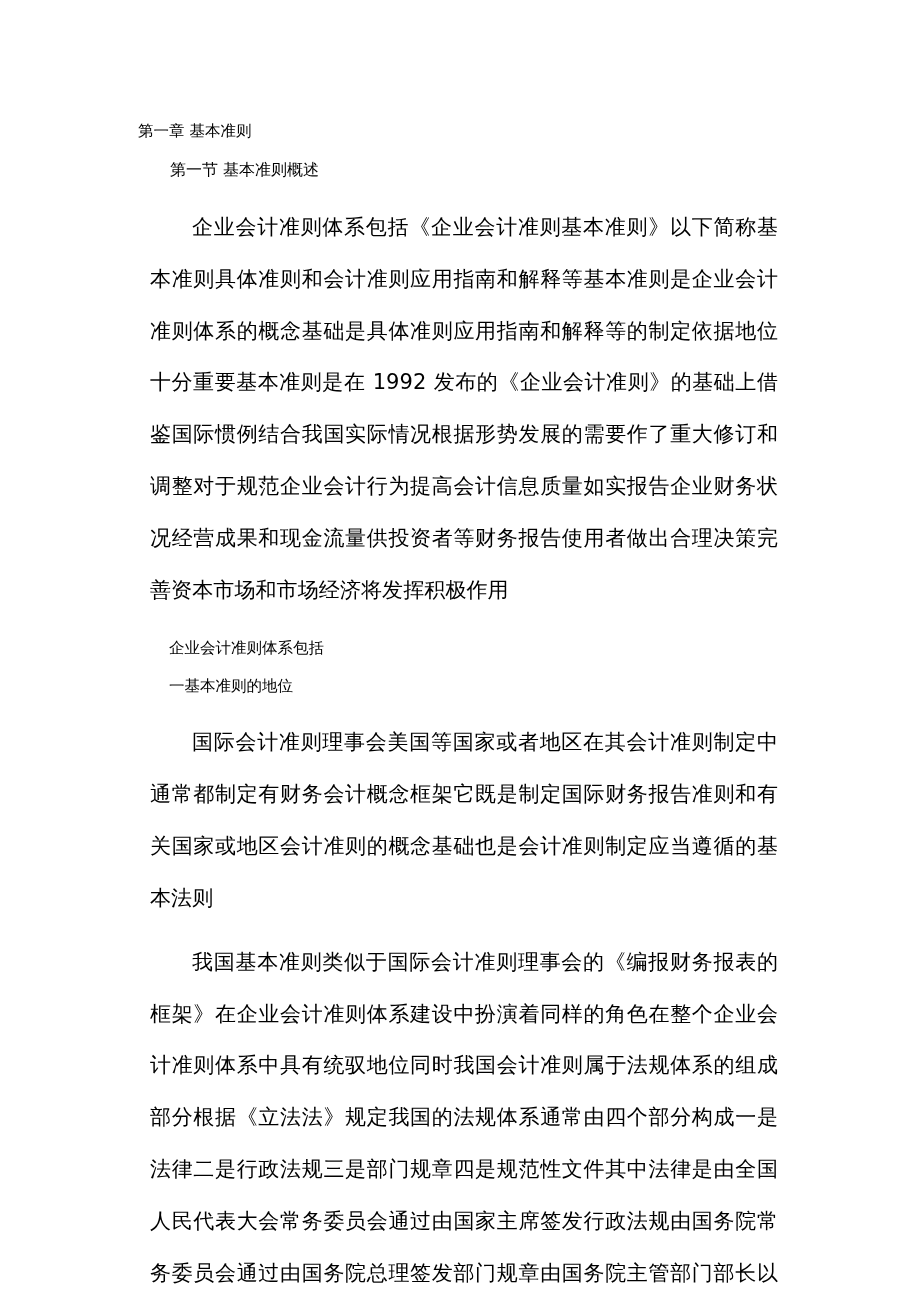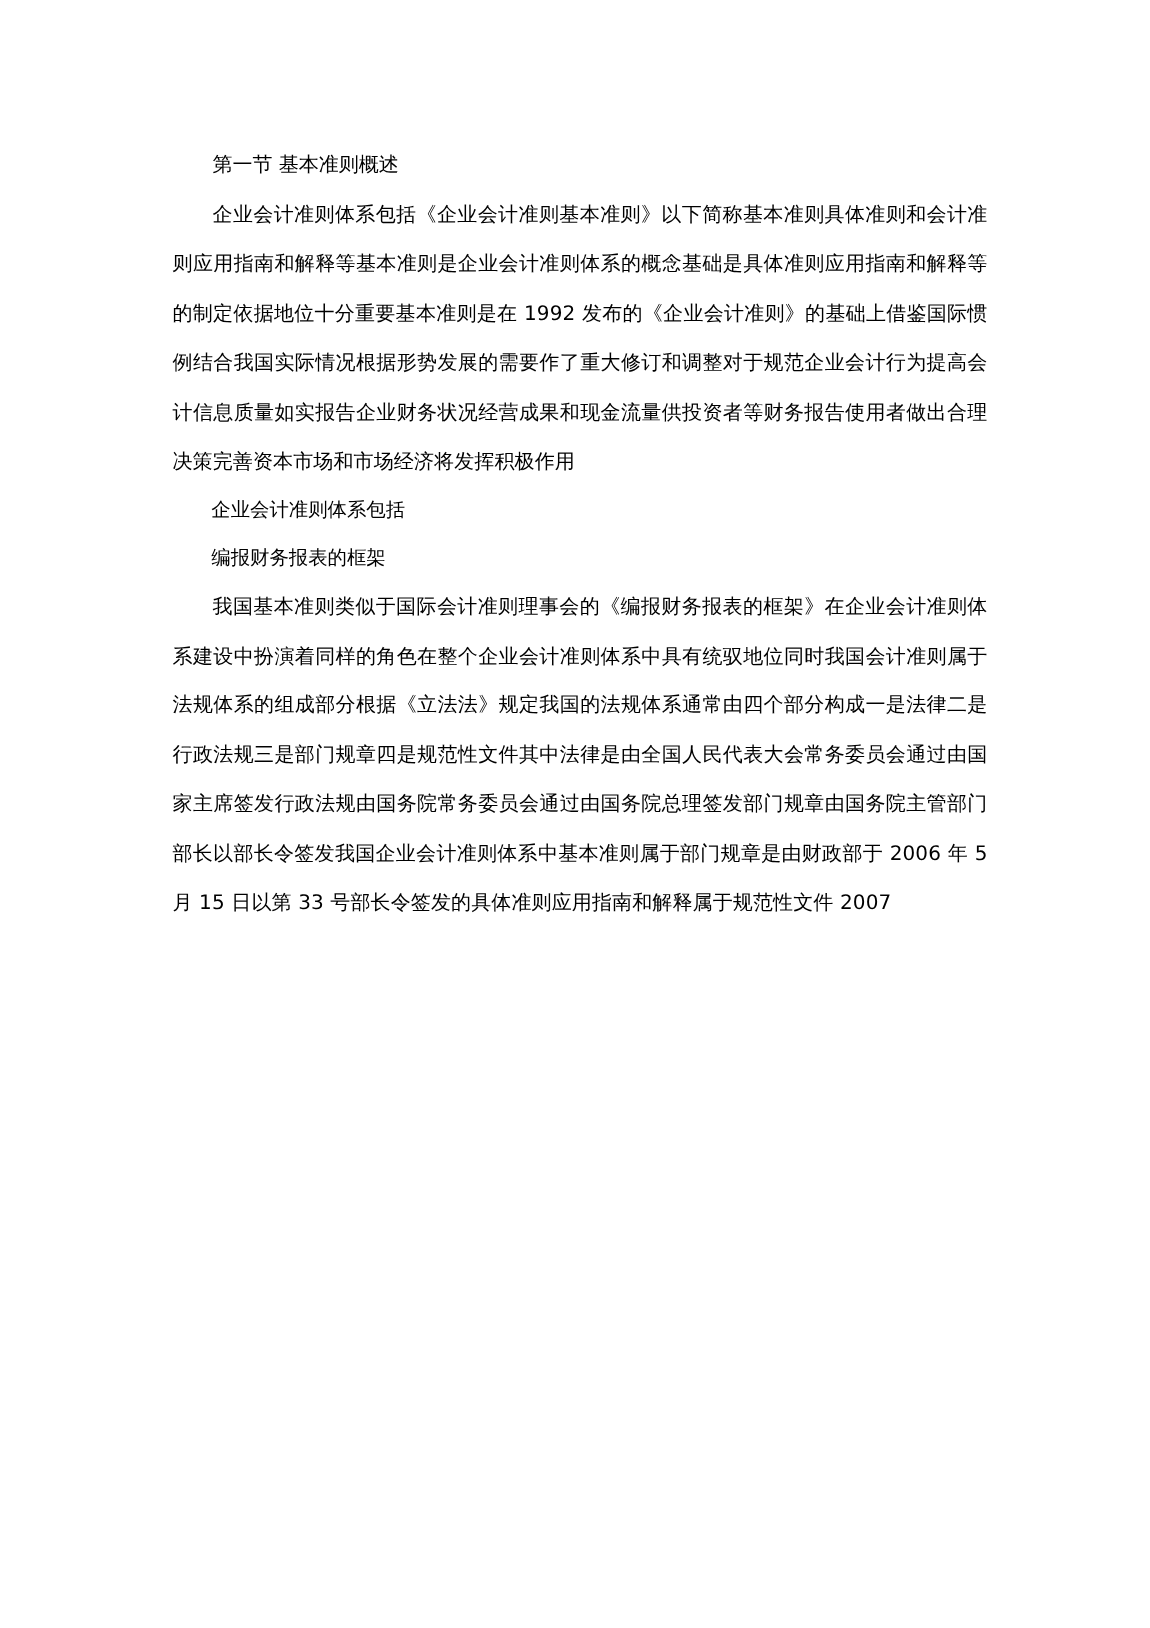--- a/index.html
+++ b/index.html
@@ -30,39 +30,41 @@
     margin: 0;
     text-indent: 0;
   }
   .heading-2 {
     font-size: 16px;
     line-height: 2.47;
     margin: 0;
     text-indent: 2em;
   }
   .para {
-    font-size: 16px;
+    font-size: 21px;
     line-height: 2.47;
-    margin: 0;
+    margin: 12px;
     text-indent: 2em;
     text-align: justify;
     text-justify: inter-ideograph;
     letter-spacing: 0.1px;
   }
   .para-list {
     font-size: 15.5px;
     line-height: 2.47;
     margin: 0;
     text-indent: 2em;
   }
 </style>
 </head>
 <body>
 
 <div class="page">
   <div class="doc-body">
+    <p class="heading-1">第一章  基本准则</p>
     <p class="heading-2">第一节  基本准则概述</p>
     <p class="para">企业会计准则体系包括《企业会计准则基本准则》以下简称基本准则具体准则和会计准则应用指南和解释等基本准则是企业会计准则体系的概念基础是具体准则应用指南和解释等的制定依据地位十分重要基本准则是在 1992 发布的《企业会计准则》的基础上借鉴国际惯例结合我国实际情况根据形势发展的需要作了重大修订和调整对于规范企业会计行为提高会计信息质量如实报告企业财务状况经营成果和现金流量供投资者等财务报告使用者做出合理决策完善资本市场和市场经济将发挥积极作用</p>
     <p class="para-list">企业会计准则体系包括</p>
-    <p class="para-list">编报财务报表的框架</p>
+    <p class="para-list">一基本准则的地位</p>
+    <p class="para">国际会计准则理事会美国等国家或者地区在其会计准则制定中通常都制定有财务会计概念框架它既是制定国际财务报告准则和有关国家或地区会计准则的概念基础也是会计准则制定应当遵循的基本法则</p>
     <p class="para">我国基本准则类似于国际会计准则理事会的《编报财务报表的框架》在企业会计准则体系建设中扮演着同样的角色在整个企业会计准则体系中具有统驭地位同时我国会计准则属于法规体系的组成部分根据《立法法》规定我国的法规体系通常由四个部分构成一是法律二是行政法规三是部门规章四是规范性文件其中法律是由全国人民代表大会常务委员会通过由国家主席签发行政法规由国务院常务委员会通过由国务院总理签发部门规章由国务院主管部门部长以部长令签发我国企业会计准则体系中基本准则属于部门规章是由财政部于 2006 年 5 月 15 日以第 33 号部长令签发的具体准则应用指南和解释属于规范性文件 2007</p>
   </div>
 </div>
 
 </body></html>

